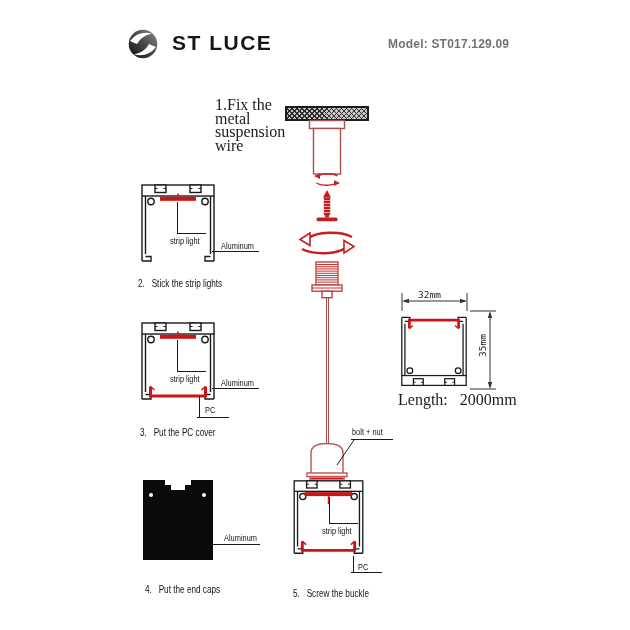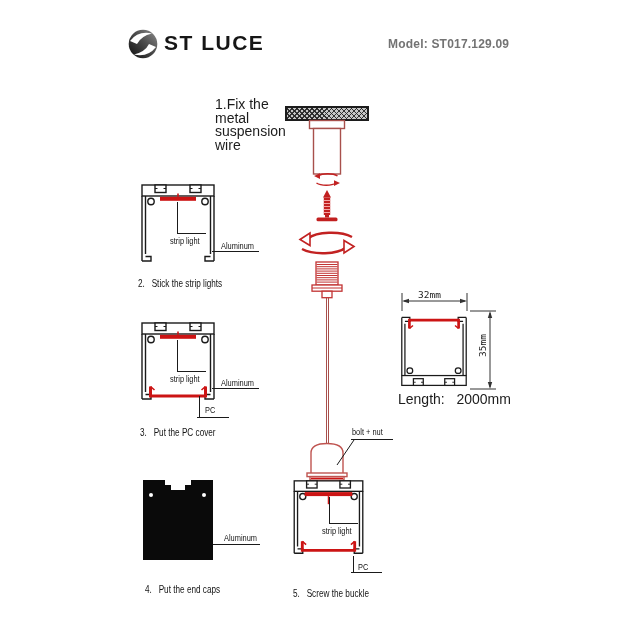--- a/index.html
+++ b/index.html
@@ -4,21 +4,21 @@
 <style>
   html,body{margin:0;padding:0;}
   body{width:630px;height:630px;background:#ffffff;position:relative;overflow:hidden;
        font-family:"Liberation Sans",sans-serif;color:#1a1a1a;}
   .abs{position:absolute;}
   .pre{white-space:pre;}
   
   .brand{font-size:21px;font-weight:700;letter-spacing:1.5px;color:#161616;}
   .model{font-size:12px;font-weight:700;color:#737373;letter-spacing:.2px;}
   
-  .serif{font-family:Liberation Sans, sans-serif;font-size:14px;line-height:13.5px;color:#1c1c1c;}
+  .serif{font-family:Liberation Serif, serif;font-size:16px;line-height:13.5px;color:#1c1c1c;}
   
   .cap{font-size:10.5px;transform:scaleX(.78);transform-origin:0 0;color:#141414;}
   .lbl{font-size:9.5px;transform:scaleX(.78);transform-origin:0 0;color:#141414;}
   
   .hl{height:1px;background:#1a1a1a;}
   .vl{width:1px;background:#1a1a1a;}
   
   .ceiling{border:2px solid #1c1c1c;background-color:#c6c6c6;
     background-image:repeating-linear-gradient(45deg,rgba(35,35,35,.9) 0 1px,transparent 1px 3.5px),
                      repeating-linear-gradient(135deg,rgba(35,35,35,.9) 0 1px,transparent 1px 3.5px);}
@@ -65,21 +65,21 @@
     <linearGradient id="lg" x1="0" y1="1" x2="1" y2="0">
       <stop offset="0" stop-color="#0c0c0c"></stop>
         <stop offset=".55" stop-color="#4c4c4c"></stop>
         <stop offset="1" stop-color="#8f8f8f"></stop>
     </linearGradient>
   </defs>
   <circle cx="16" cy="16" r="14.3" fill="url(#lg)"></circle>
   <path d="M3,13 Q11,2.5 25,5.5 Q14,8 10,16 Z" fill="#ffffff"></path>
   <path d="M29,19 Q21,29.5 7,26.5 Q18,24 22,16 Z" fill="#ffffff"></path>
 </svg>
-<div class="abs brand" style="left:164px;top:31px">ST LUCE</div>
+<div class="abs brand" style="left:172px;top:31px">ST LUCE</div>
 <div class="abs model" style="left:388px;top:37px">Model: ST017.129.09</div>
 
 <div class="abs serif" style="left:215px;top:98px;width:90px">
   <span style="display:block">1.Fix the metal</span>
   <span style="display:block">suspension wire</span>
 </div>
 
 <div class="abs ceiling" style="left:285px;top:106px;width:80px;height:11px"></div>
 
 <svg class="abs" style="left:305px;top:119px" width="44" height="57" viewBox="0 0 44 57">

